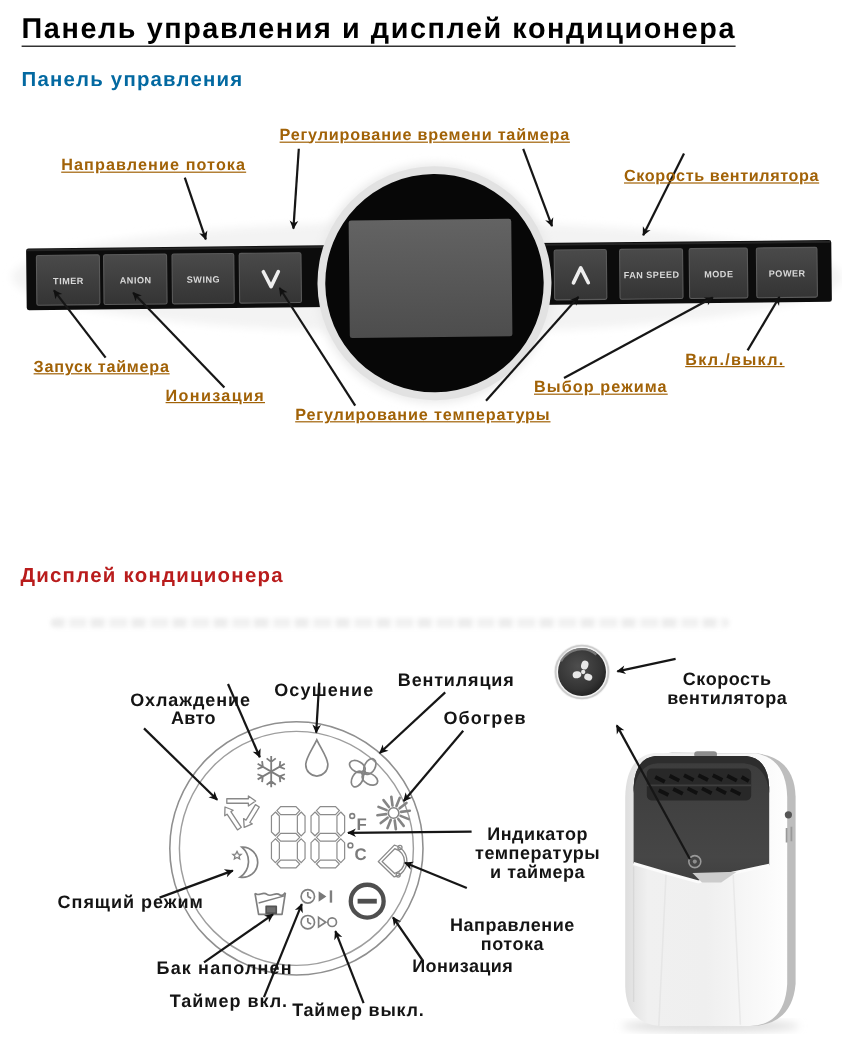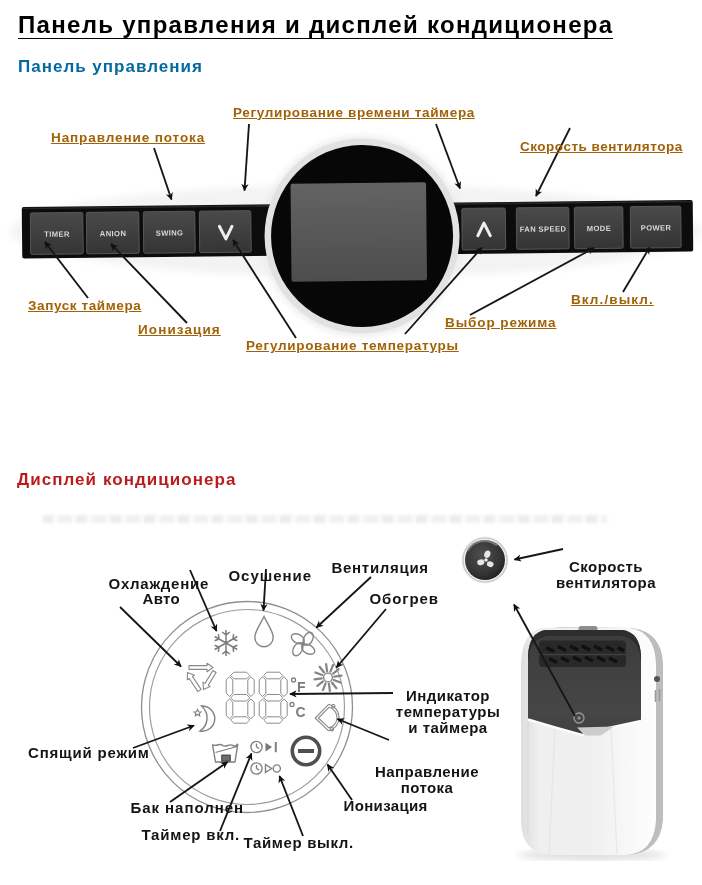--- a/index.html
+++ b/index.html
@@ -260,18 +260,18 @@
 <div class="lb" style="left:445px;top:315.5px;letter-spacing:0.9px;">Выбор режима</div>
 <div class="lb" style="left:571px;top:292.5px;letter-spacing:1.1px;">Вкл./выкл.</div>
 
 <div class="lc" style="left:108.5px;top:576px;letter-spacing:0.75px;">Охлаждение</div>
 <div class="lc" style="left:228.5px;top:568px;letter-spacing:0.95px;">Осушение</div>
 <div class="lc" style="left:331.5px;top:559.5px;letter-spacing:0.7px;">Вентиляция</div>
 <div class="lc" style="left:103.5px;top:591px;letter-spacing:0.3px;margin-left:39px;">Авто</div>
 <div class="lc" style="left:369.5px;top:590.5px;letter-spacing:0.9px;">Обогрев</div>
 <div class="lc ctr" style="left:448px;top:664.5px;">Индикатор<br>температуры<br>и таймера</div>
 <div class="lc ctr" style="left:427px;top:740.5px;">Направление<br>потока</div>
-<div class="lc" style="left:28px;top:745px;letter-spacing:0.8px;">Спящий режим</div>
+<div class="lc" style="left:48px;top:745px;letter-spacing:0.8px;">Спящий режим</div>
 <div class="lc" style="left:82.5px;top:800px;letter-spacing:0.95px;margin-left:48px;">Бак наполнен</div>
 <div class="lc" style="left:141.5px;top:827px;letter-spacing:0.8px;">Таймер вкл.</div>
 <div class="lc" style="left:243.5px;top:834.5px;letter-spacing:0.65px;">Таймер выкл.</div>
 <div class="lc" style="left:343.5px;top:798px;letter-spacing:0.35px;">Ионизация</div>
 <div class="lc ctr" style="left:606px;top:535.5px;">Скорость<br>вентилятора</div>
 
 </body></html>

